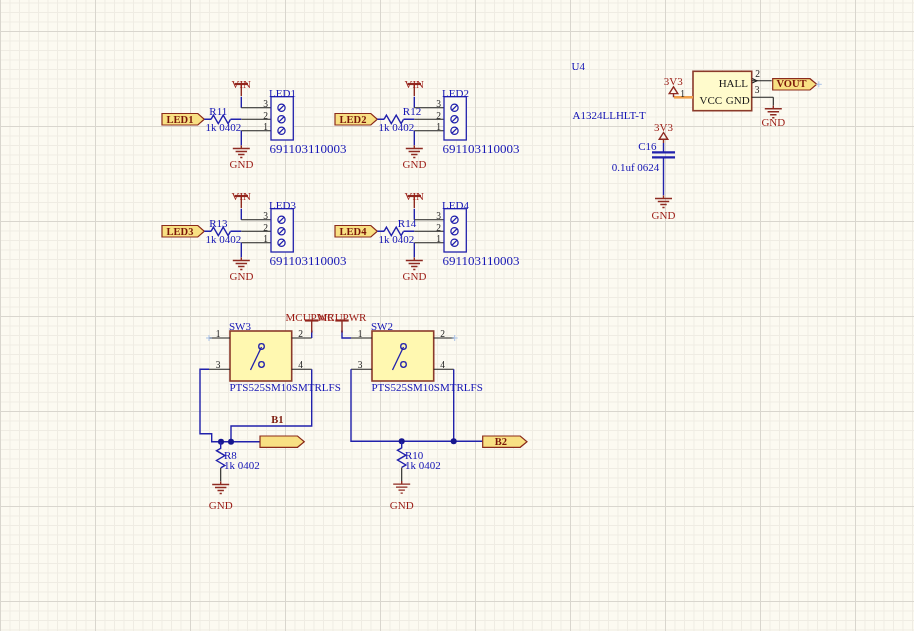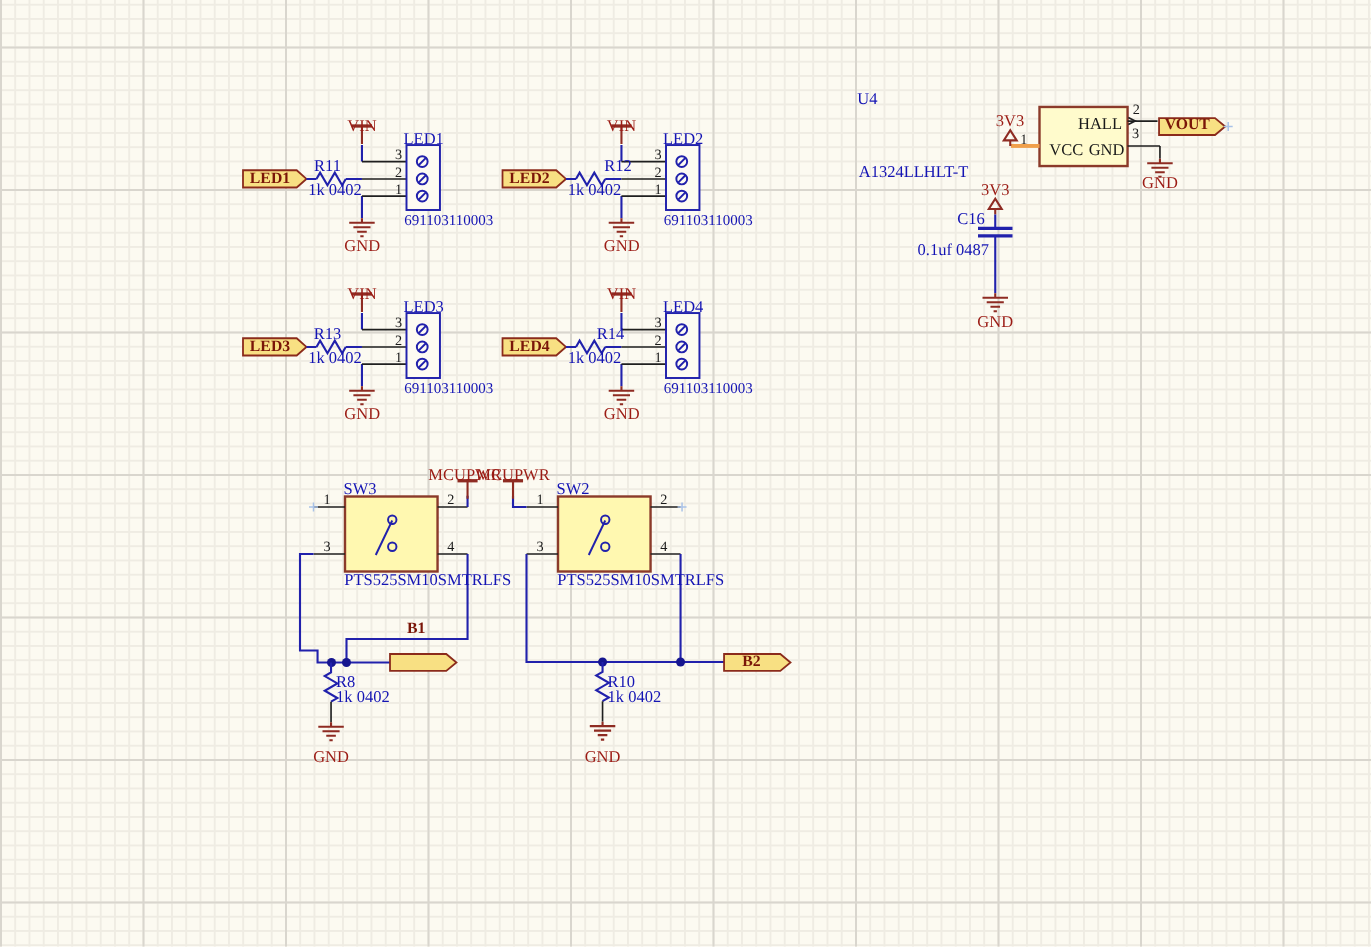--- a/index.html
+++ b/index.html
@@ -29,21 +29,21 @@
   .nc{stroke:#A9C2E8;stroke-width:1;fill:none}
   .orange{stroke:#F0A04B;stroke-width:2.6;fill:none}
   .plate{stroke:#2121AC;stroke-width:2.2;fill:none}
 
   .t{position:absolute;line-height:1.1;white-space:nowrap}
   .b{color:#1414B4}
   .r{color:#9B1B14}
   .k{color:#1a1a1a}
   .s11{font-size:11px}
   .s95{font-size:9.5px}
-  .s75{font-size:10px}
+  .s75{font-size:13px}
   .pt{color:#7A1508;font-weight:bold;font-size:10.5px}
   .cx{transform:translateX(-50%)}
   .rx{transform:translateX(-100%)}
 </style>
 </head>
 <body>
 
 <div id="sheet">
 
 <svg width="914" height="631" viewBox="0 0 914 631">
@@ -182,21 +182,21 @@
 <span class="t k s11" style="left:725.8px;top:94px">GND</span>
 <span class="t k s95 cx" style="left:682.5px;top:88.8px">1</span>
 <span class="t k s95 cx" style="left:757.5px;top:68.5px">2</span>
 <span class="t k s95 cx" style="left:757px;top:85px">3</span>
 <span class="t r s11 cx" style="left:673.3px;top:75px">3V3</span>
 <span class="t pt cx" style="left:791.5px;top:78px">VOUT</span>
 <span class="t r s11 cx" style="left:773.3px;top:115.5px">GND</span>
 
 <span class="t r s11 cx" style="left:663.5px;top:120.8px">3V3</span>
 <span class="t b s11 rx" style="left:656.5px;top:140px">C16</span>
-<span class="t b s11" style="left:611.7px;top:160.5px">0.1uf 0487</span>
+<span class="t b s11" style="left:611.7px;top:160.5px">0.1uf 0624</span>
 <span class="t r s11 cx" style="left:663.5px;top:208.5px">GND</span>
 
 <span class="t b s11" style="left:229px;top:320px">SW3</span>
 <span class="t b s11" style="left:229.5px;top:380.7px">PTS525SM10SMTRLFS</span>
 <span class="t k s95 cx" style="left:218px;top:329px">1</span>
 <span class="t k s95 cx" style="left:300.5px;top:329px">2</span>
 <span class="t k s95 cx" style="left:218px;top:360px">3</span>
 <span class="t k s95 cx" style="left:300.5px;top:360px">4</span>
 <span class="t r s11 cx" style="left:310px;top:311px">MCUPWR</span>
 <span class="t pt cx" style="left:277.5px;top:414px">B1</span>

